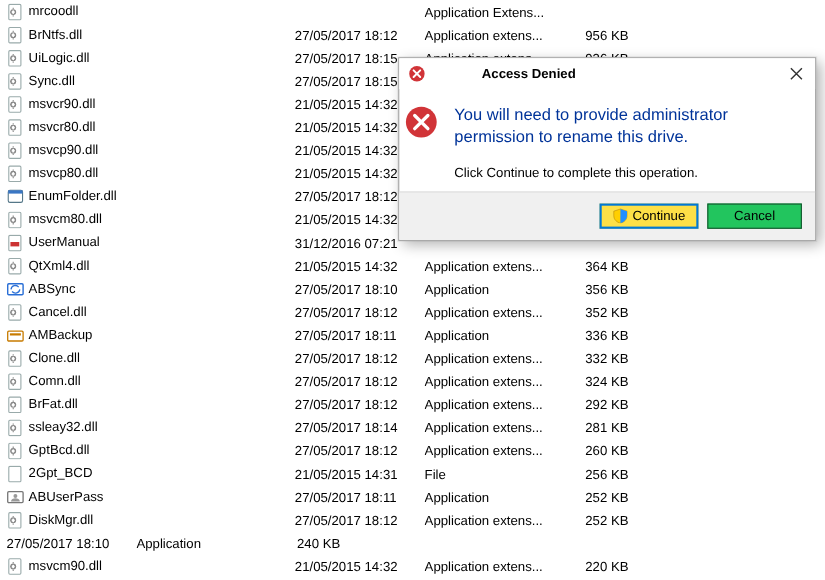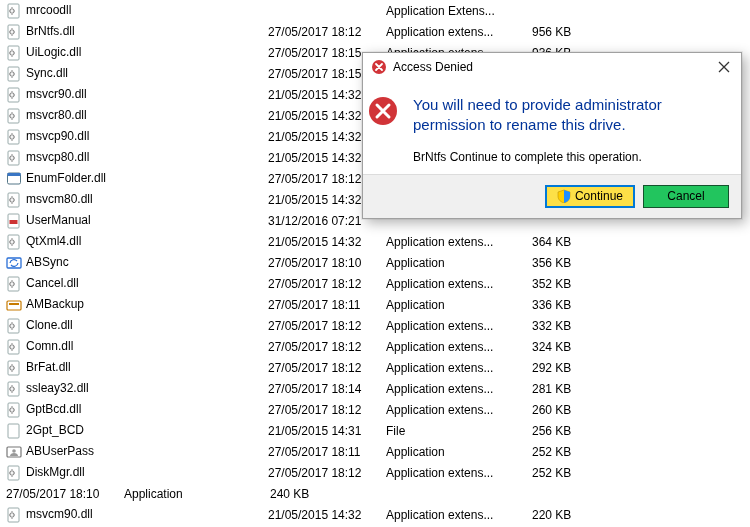--- a/index.html
+++ b/index.html
@@ -72,22 +72,23 @@
     padding: 0 8px;
     background: #fff;
   }
   .dialog-title .title-icon {
     width: 16px; height:16px;
     margin-right: 6px;
     display:flex;align-items:center;justify-content:center;
   }
   .dialog-title .title-text {
     flex: 1;
-    font-weight: 400;
+    font-weight: 700;
     color: #000;
+    margin-left: 45px;
   }
   .dialog-title .close {
     width: 18px; height:18px;
     display:flex;align-items:center;justify-content:center;
     font-size: 14px;
     color:#333;
     cursor: pointer;
   }
   .dialog-body {
     display: flex;
@@ -531,21 +532,21 @@
     </span>
   </div>
   <div class="dialog-body">
     <span class="big-icon">
       <svg viewBox="0 0 32 32" width="32" height="32">
           <use href="#i-error"></use>
         </svg>
     </span>
     <div class="dialog-msg">
       <div class="headline">You will need to provide administrator permission to rename this drive.</div>
-      <div class="subtext">BrNtfs Continue to complete this operation.</div>
+      <div class="subtext">Click Continue to complete this operation.</div>
     </div>
   </div>
   <div class="dialog-buttons">
     <button class="btn primary">
       <span class="shield-icon">
         <svg viewBox="0 0 14 14" width="14" height="14">
             <use href="#i-shield"></use>
           </svg>
       </span>
       <span>Continue</span>

